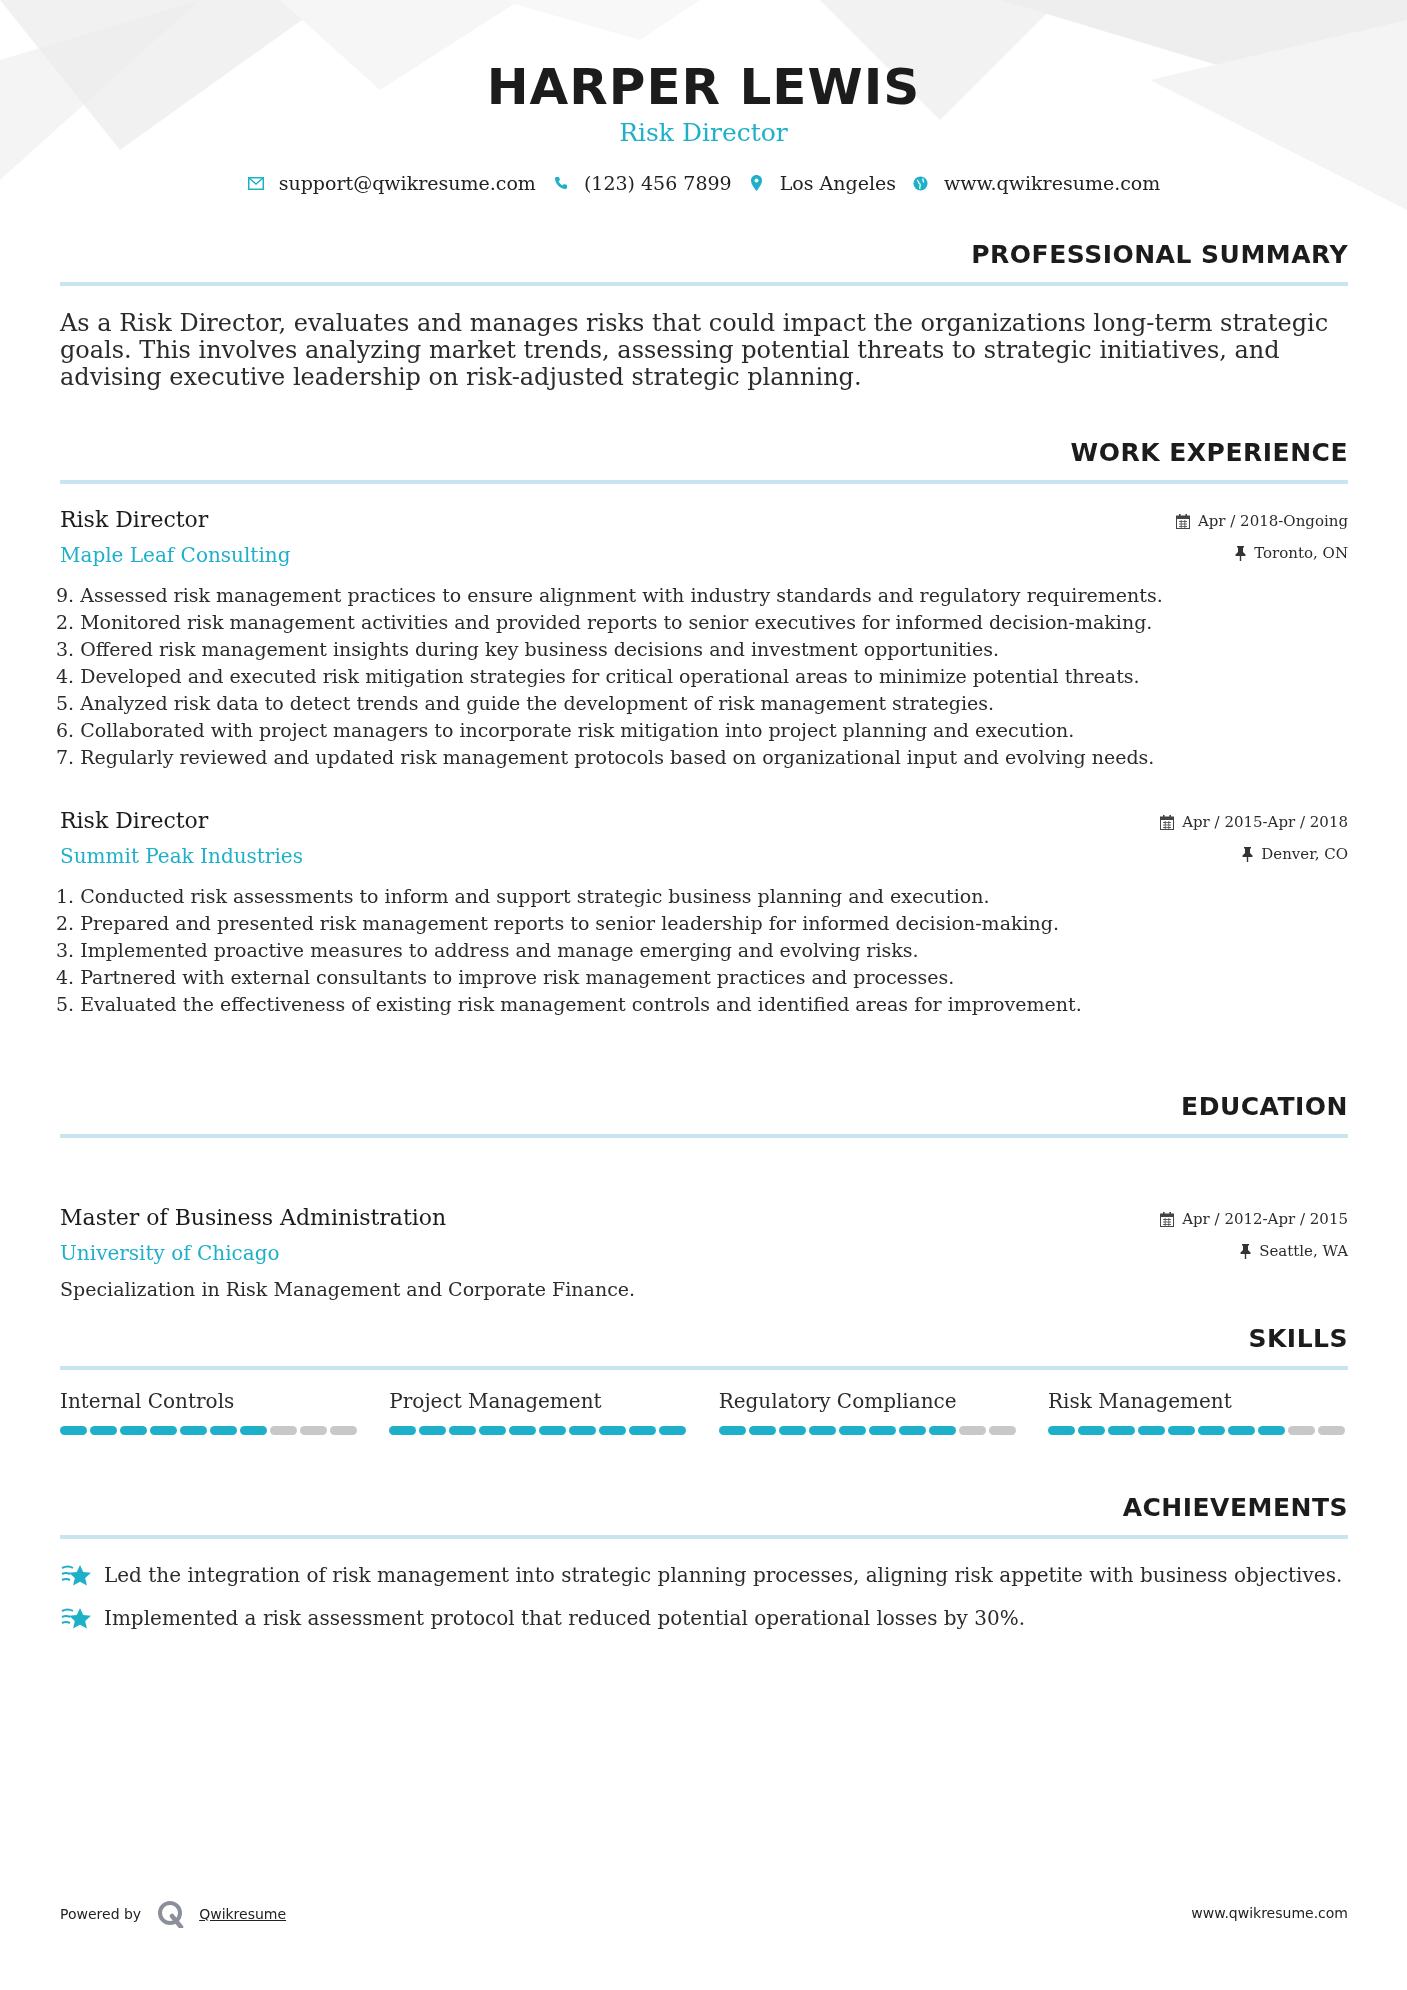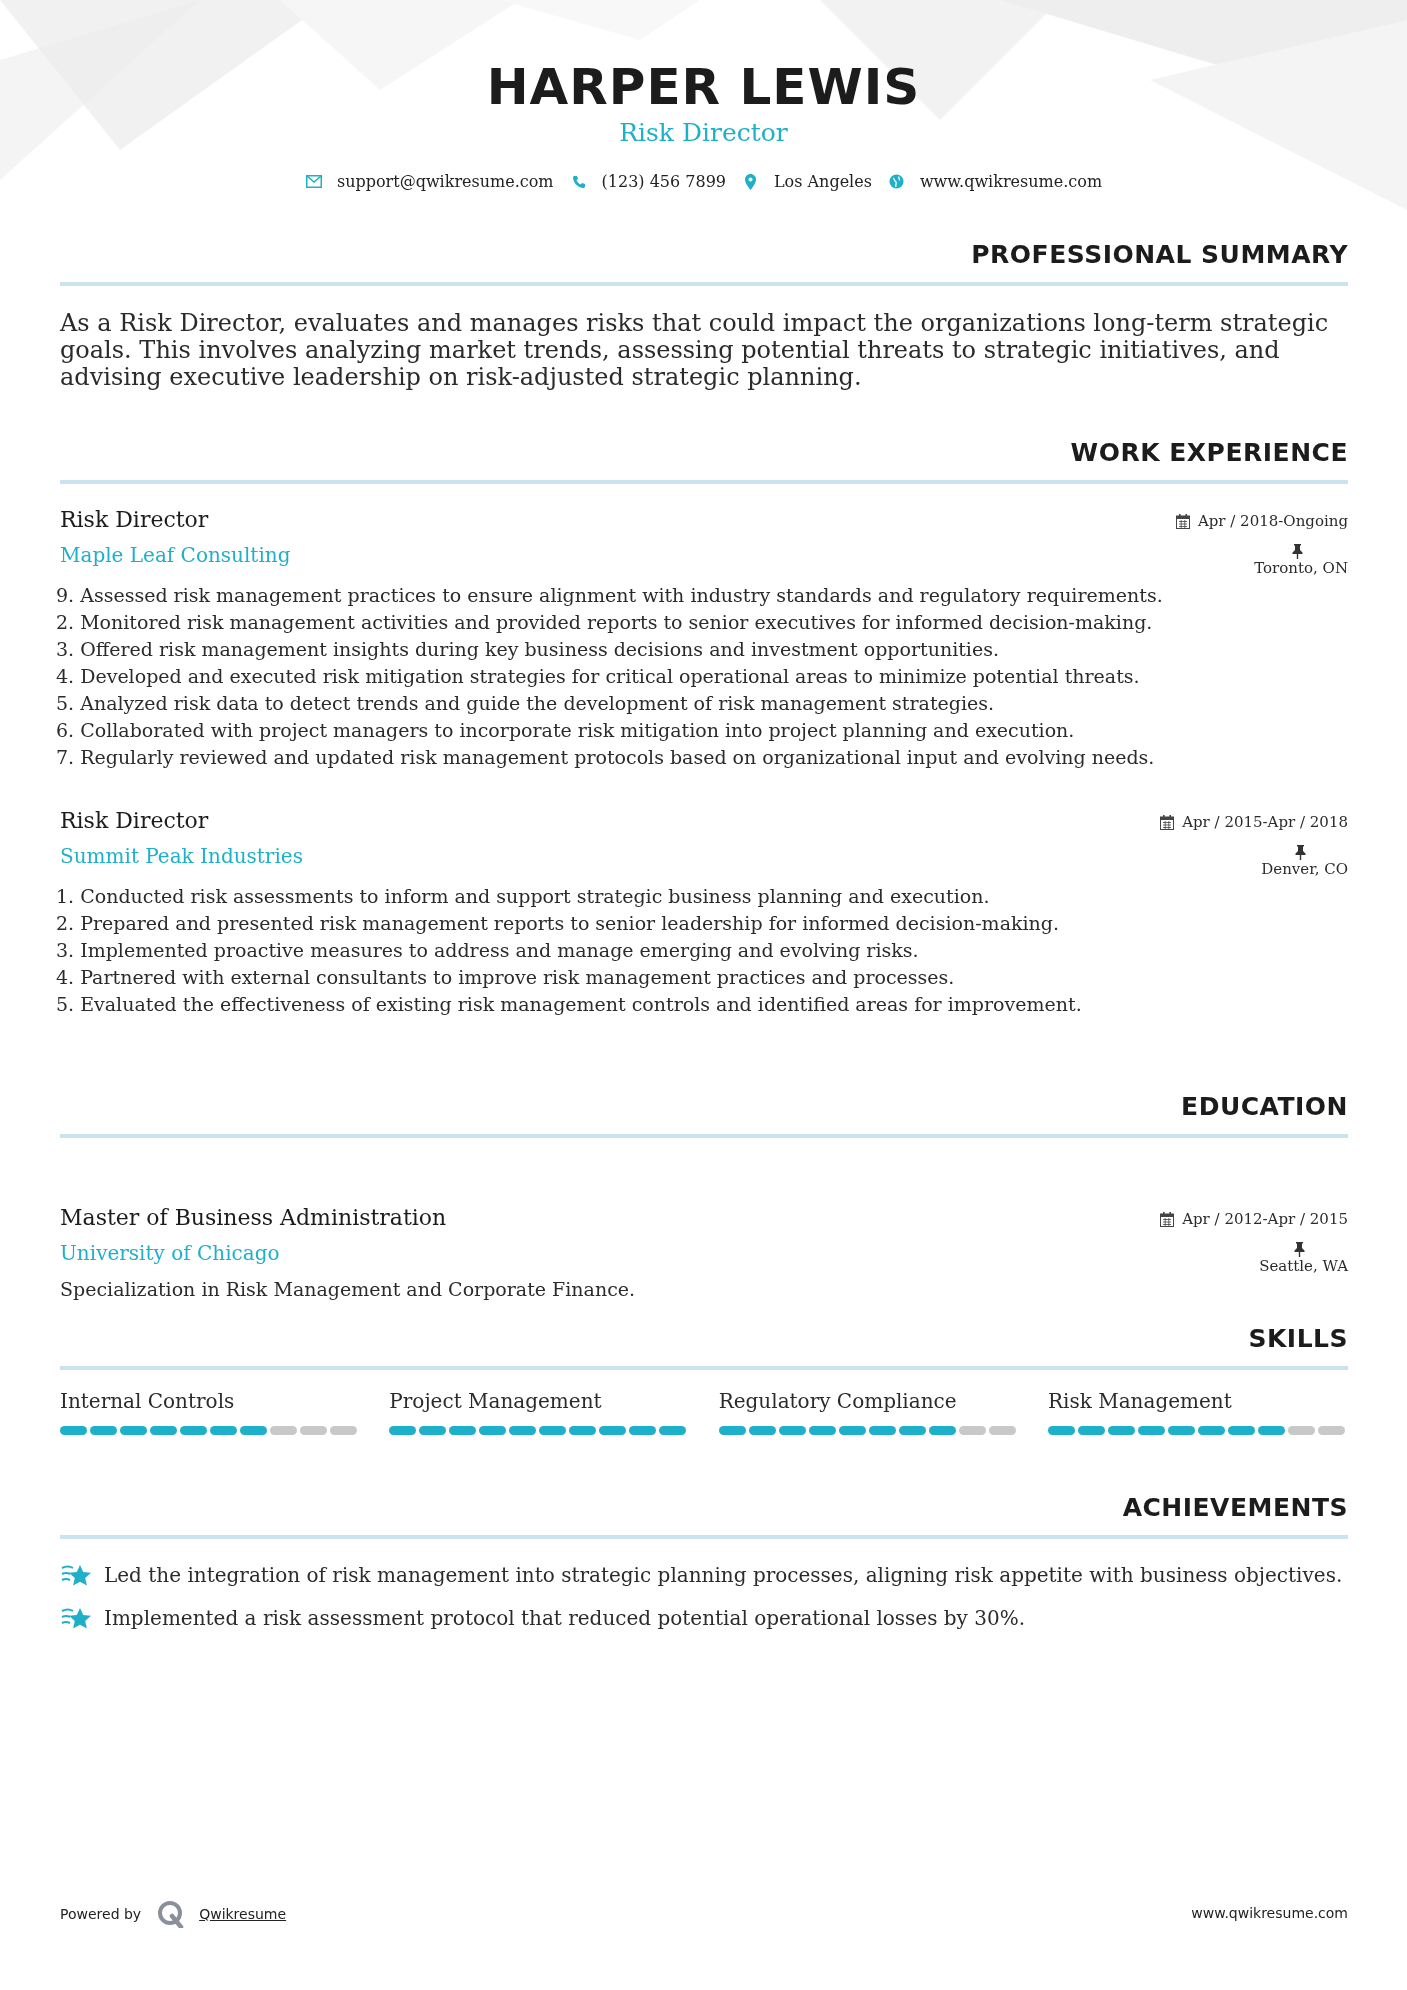--- a/index.html
+++ b/index.html
@@ -26,21 +26,21 @@
     font-weight: bold; font-size: 50px; letter-spacing: 1px;
     color: #1c1c1c;
   }
   .role {
     position: absolute; left: 0; right: 0; top: 118px;
     text-align: center; font-size: 25px; color: #1fb0c9;
   }
   .contact {
     position: absolute; left: 0; right: 0; top: 172px;
     display: flex; justify-content: center; align-items: center;
-    font-size: 16px; color: #222;
+    font-size: 19px; color: #222;
   }
   .contact .item { display: flex; align-items: center; margin: 0 8px; }
   .contact .ico { width: 18px; height: 18px; margin-right: 14px; display: inline-flex; align-items: center; justify-content: center; }
   .contact svg { display: block; }
 
   
   .section-title {
     position: absolute; left: 60px; width: 1288px; text-align: right;
     font-family: "DejaVu Sans", "Liberation Sans", sans-serif;
     font-weight: bold; font-size: 25px; color: #1c1c1c; letter-spacing: 0.5px;
@@ -55,21 +55,21 @@
   }
 
   .entry { position: absolute; left: 60px; width: 1288px; }
   .entry .title { font-size: 22px; color: #1c1c1c; line-height: 28px; }
   .entry .org { font-size: 20px; color: #1fb0c9; margin-top: 8px; line-height: 26px; }
   .entry .meta-date, .entry .meta-loc {
     position: absolute; right: 0; font-size: 15px; color: #2b2b2b;
     display: flex; align-items: center;
   }
   .entry .meta-date { top: 6px; }
-  .entry .meta-loc { top: 38px; flex-direction: column; }
+  .entry .meta-loc { top: 38px; }
   .meta-date .ic, .meta-loc .ic { margin-right: 8px; display: inline-flex; }
   .entry ol { list-style: none; margin-top: 14px; }
   .entry ol li { font-size: 19px; line-height: 27px; color: #2b2b2b; margin-left: -4px; }
   .entry .desc { font-size: 19px; line-height: 27px; margin-top: 10px; }
 
   
   .skills { position: absolute; left: 60px; width: 1288px; top: 1388px; display: flex; justify-content: space-between; }
   .skill { width: 300px; }
   .skill .label { font-size: 20px; color: #2b2b2b; line-height: 26px; }
   .bar { display: flex; margin-top: 12px; }

